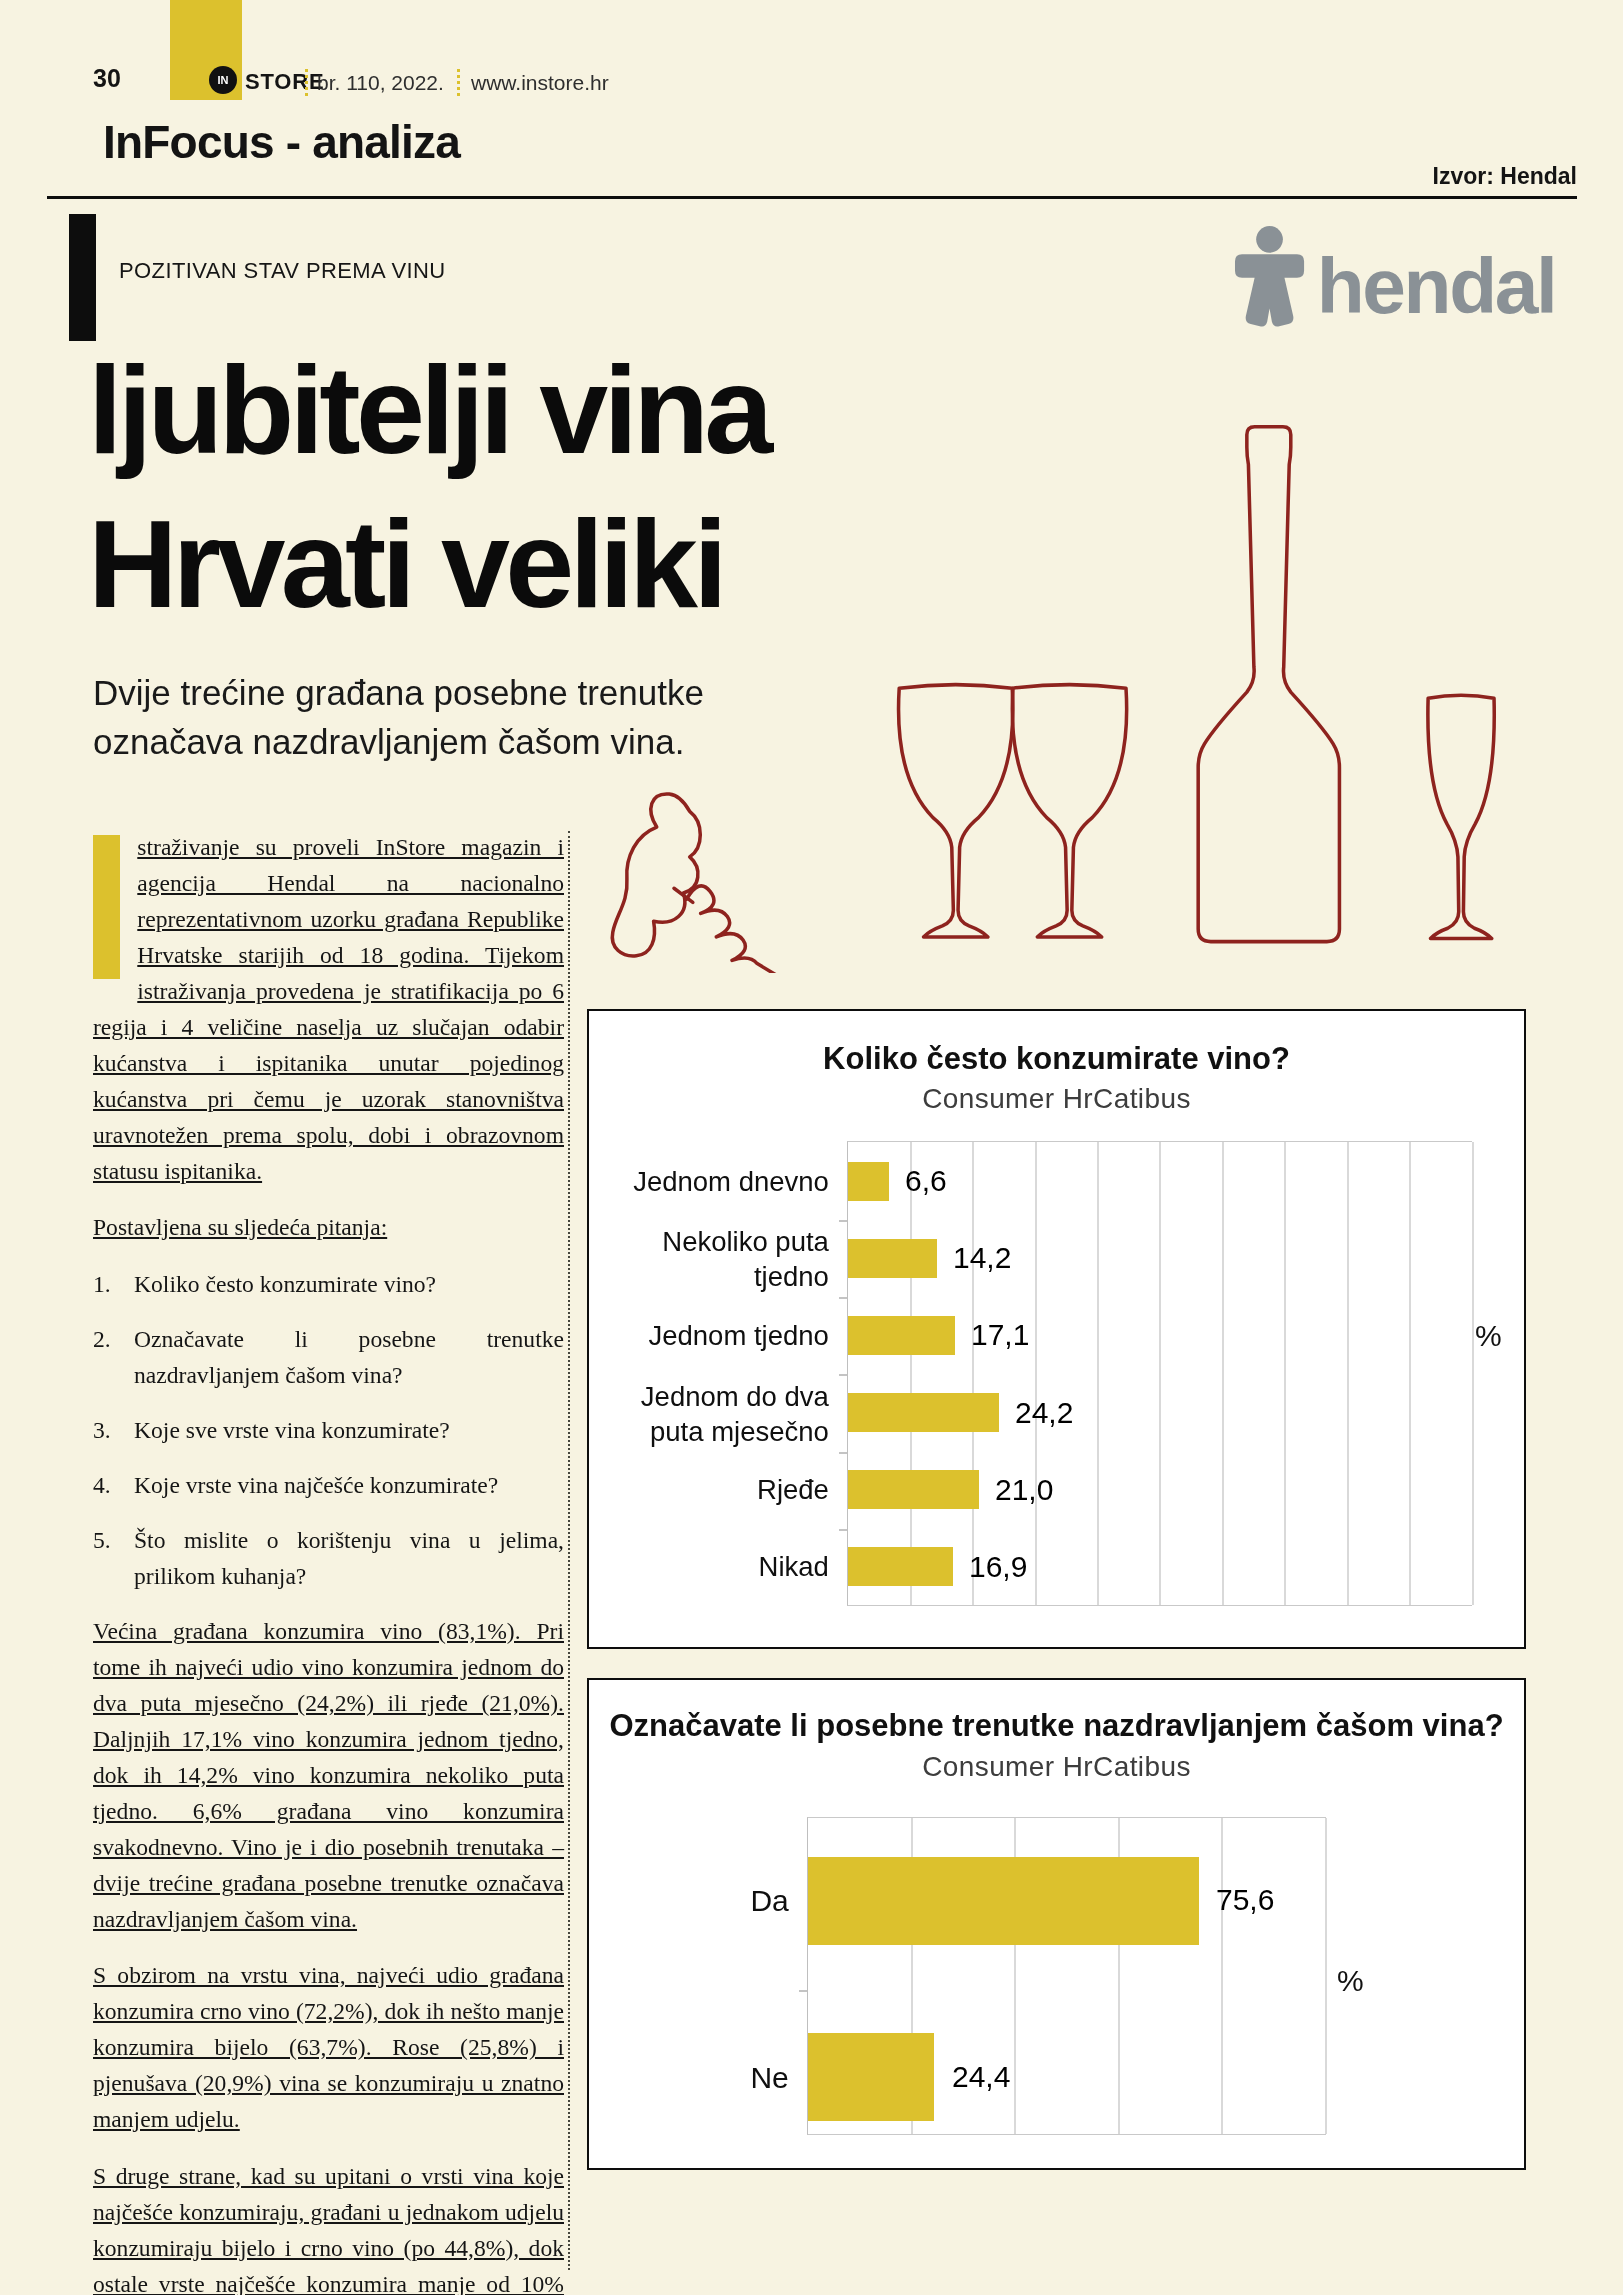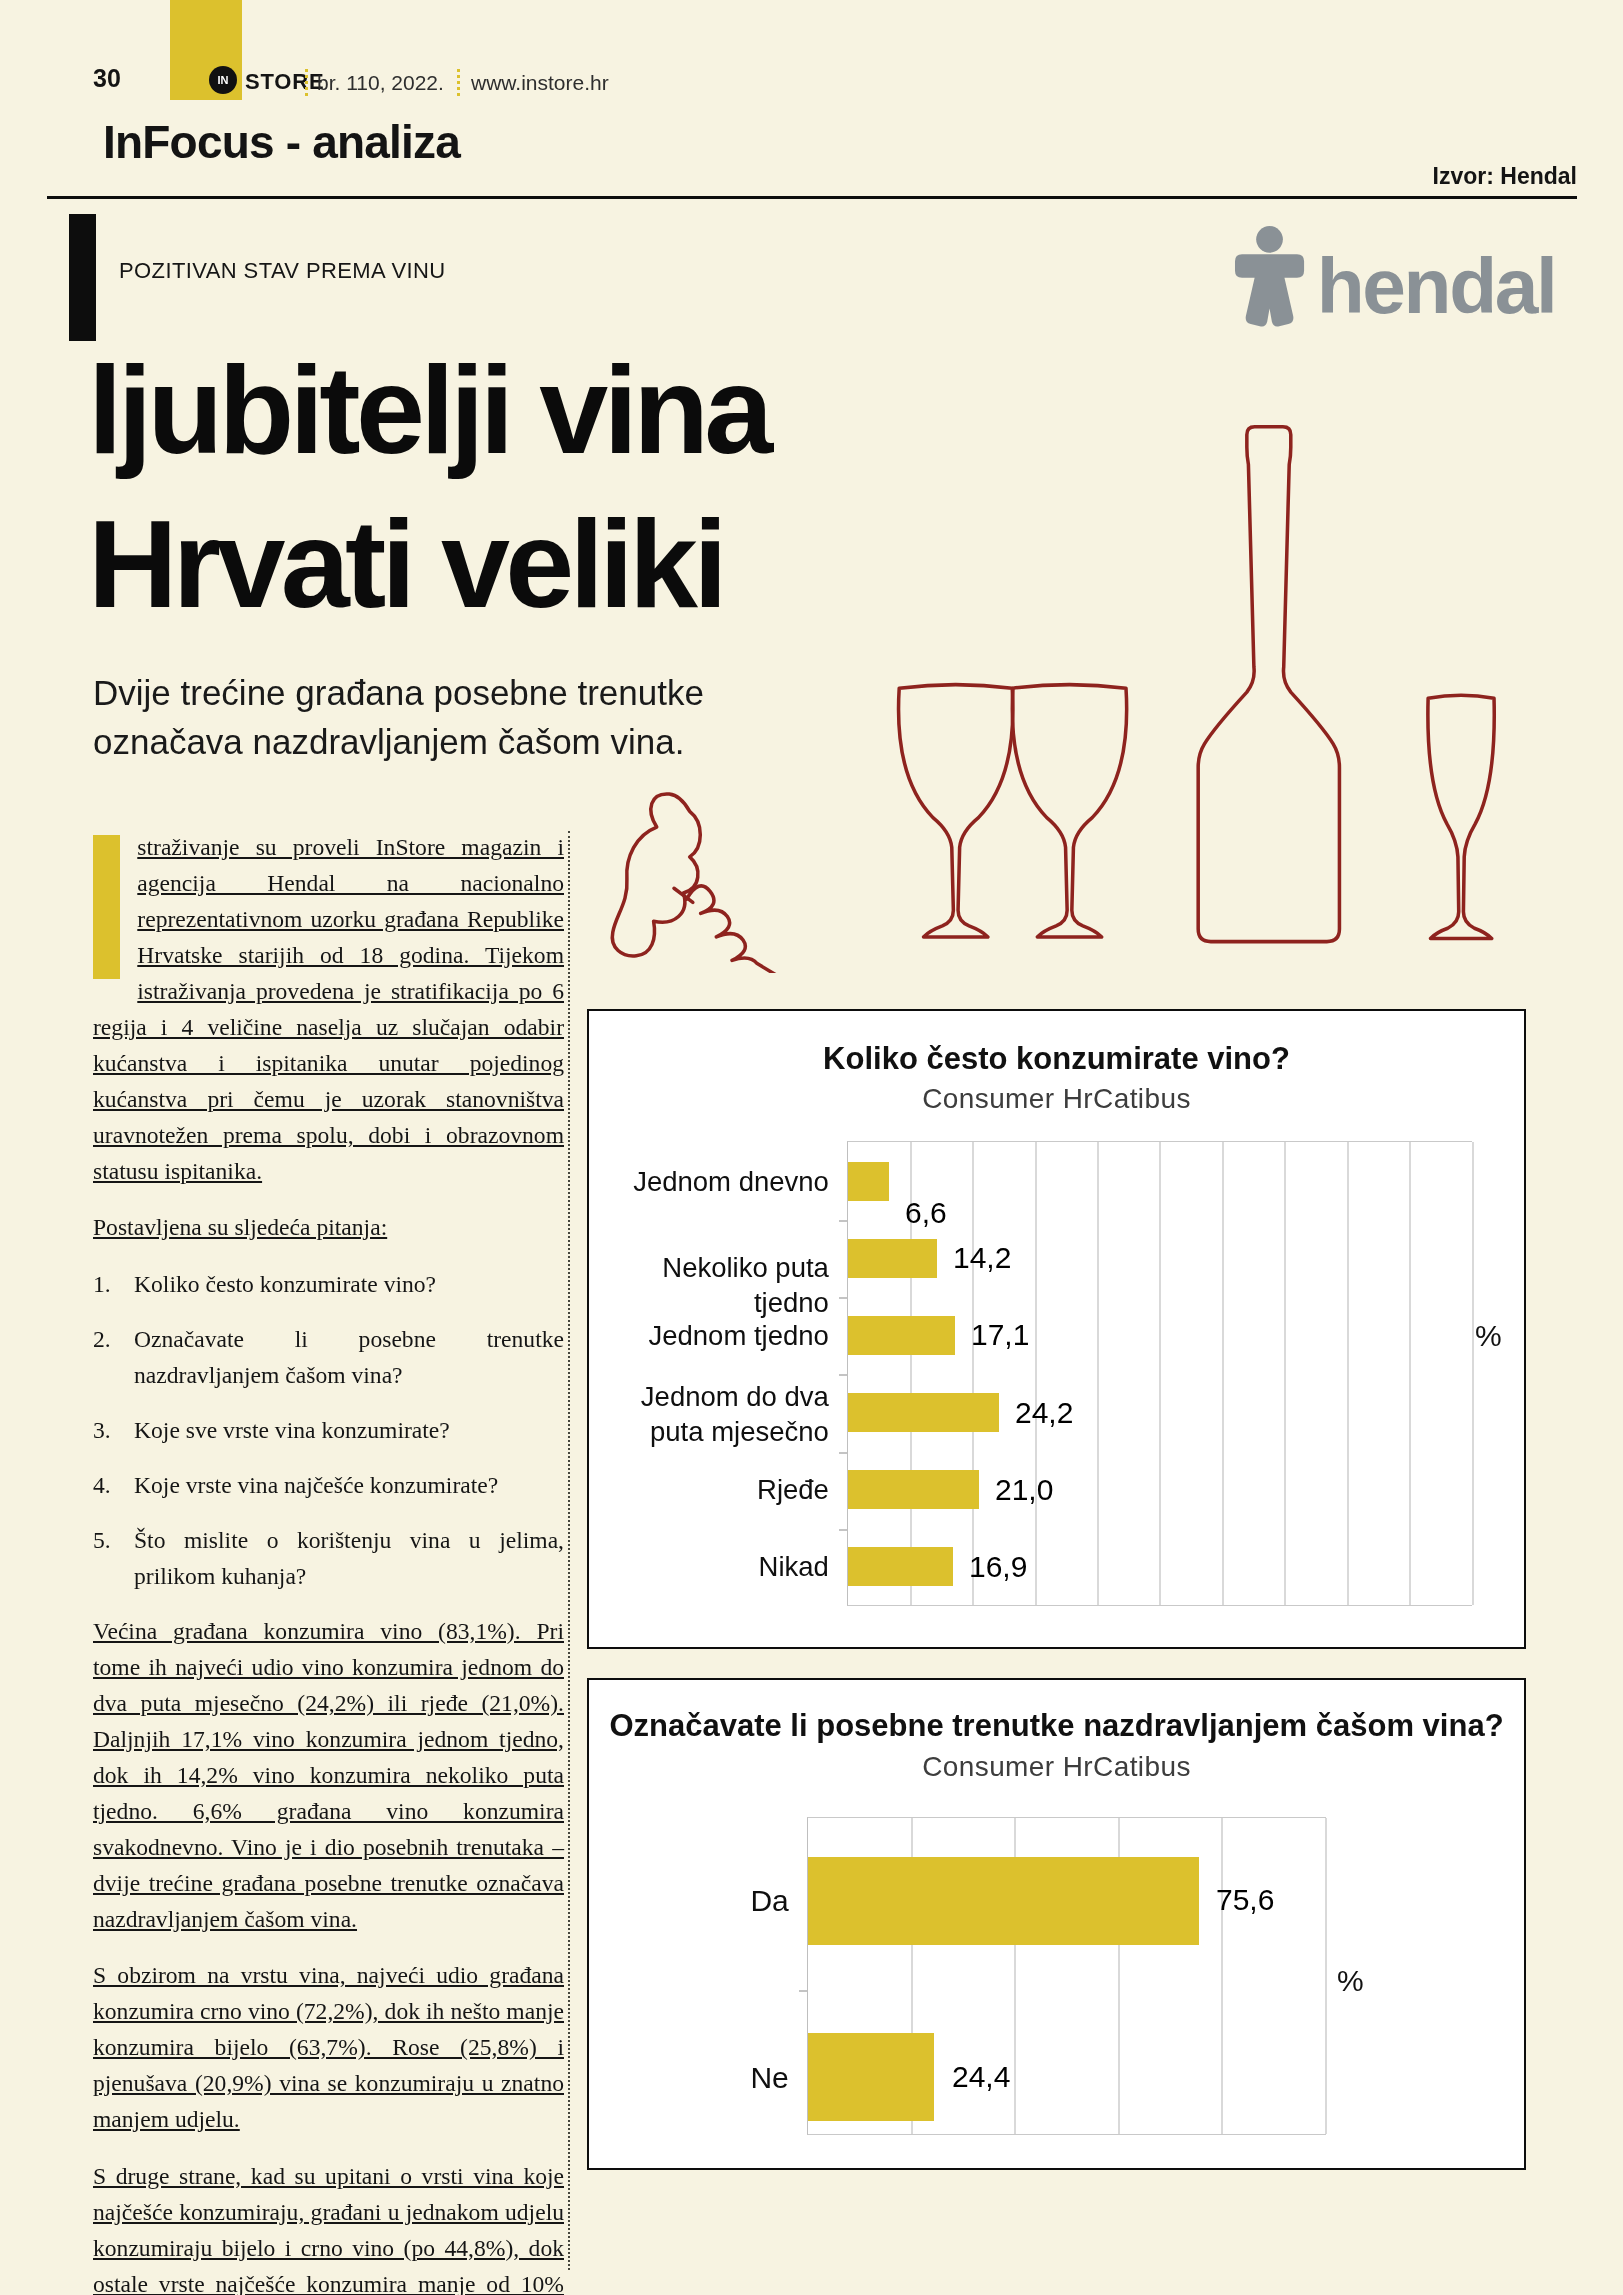--- a/index.html
+++ b/index.html
@@ -167,22 +167,22 @@
       <div class="gridline" style="left: 561px;"></div>
       <div class="gridline" style="left: 624px;"></div>
     </div>
     <div class="tick" style="left: 250px; top: 209px;"></div>
     <div class="tick" style="left: 250px; top: 286px;"></div>
     <div class="tick" style="left: 250px; top: 363px;"></div>
     <div class="tick" style="left: 250px; top: 441px;"></div>
     <div class="tick" style="left: 250px; top: 518px;"></div>
     <div class="cat-label" style="left: 7.9px; width: 232px; top: 136px; font-size: 27.5px; display: flex; align-items: center; justify-content: flex-end; height: 69px; text-align: right;">Jednom dnevno</div>
     <div class="bar" style="left: 259px; top: 151px; width: 41px; height: 39px; background: rgb(220, 193, 45);"></div>
-    <div class="val-label" style="left: 316px; top: 153px; margin-top: 32px;">6,6</div>
-    <div class="cat-label" style="left: 7.9px; width: 232px; top: 213px; font-size: 27.5px; display: flex; align-items: center; justify-content: flex-end; height: 69px; text-align: right; margin-top: 26px;">Nekoliko puta tjedno</div>
+    <div class="val-label" style="left: 316px; top: 153px;">6,6</div>
+    <div class="cat-label" style="left: 7.9px; width: 232px; top: 213px; font-size: 27.5px; display: flex; align-items: center; justify-content: flex-end; height: 69px; text-align: right;">Nekoliko puta tjedno</div>
     <div class="bar" style="left: 259px; top: 228px; width: 89px; height: 39px; background: rgb(220, 193, 45);"></div>
     <div class="val-label" style="left: 364px; top: 230px;">14,2</div>
     <div class="cat-label" style="left: 7.9px; width: 232px; top: 290px; font-size: 27.5px; display: flex; align-items: center; justify-content: flex-end; height: 69px; text-align: right;">Jednom tjedno</div>
     <div class="bar" style="left: 259px; top: 305px; width: 107px; height: 39px; background: rgb(220, 193, 45);"></div>
     <div class="val-label" style="left: 382px; top: 307px;">17,1</div>
     <div class="cat-label" style="left: 7.9px; width: 232px; top: 368px; font-size: 27.5px; display: flex; align-items: center; justify-content: flex-end; height: 69px; text-align: right;">Jednom do dva puta mjesečno</div>
     <div class="bar" style="left: 259px; top: 382px; width: 151px; height: 39px; background: rgb(220, 193, 45);"></div>
     <div class="val-label" style="left: 426px; top: 385px;">24,2</div>
     <div class="cat-label" style="left: 7.9px; width: 232px; top: 444px; font-size: 27.5px; display: flex; align-items: center; justify-content: flex-end; height: 69px; text-align: right;">Rjeđe</div>
     <div class="bar" style="left: 259px; top: 459px; width: 131px; height: 39px; background: rgb(220, 193, 45);"></div>

